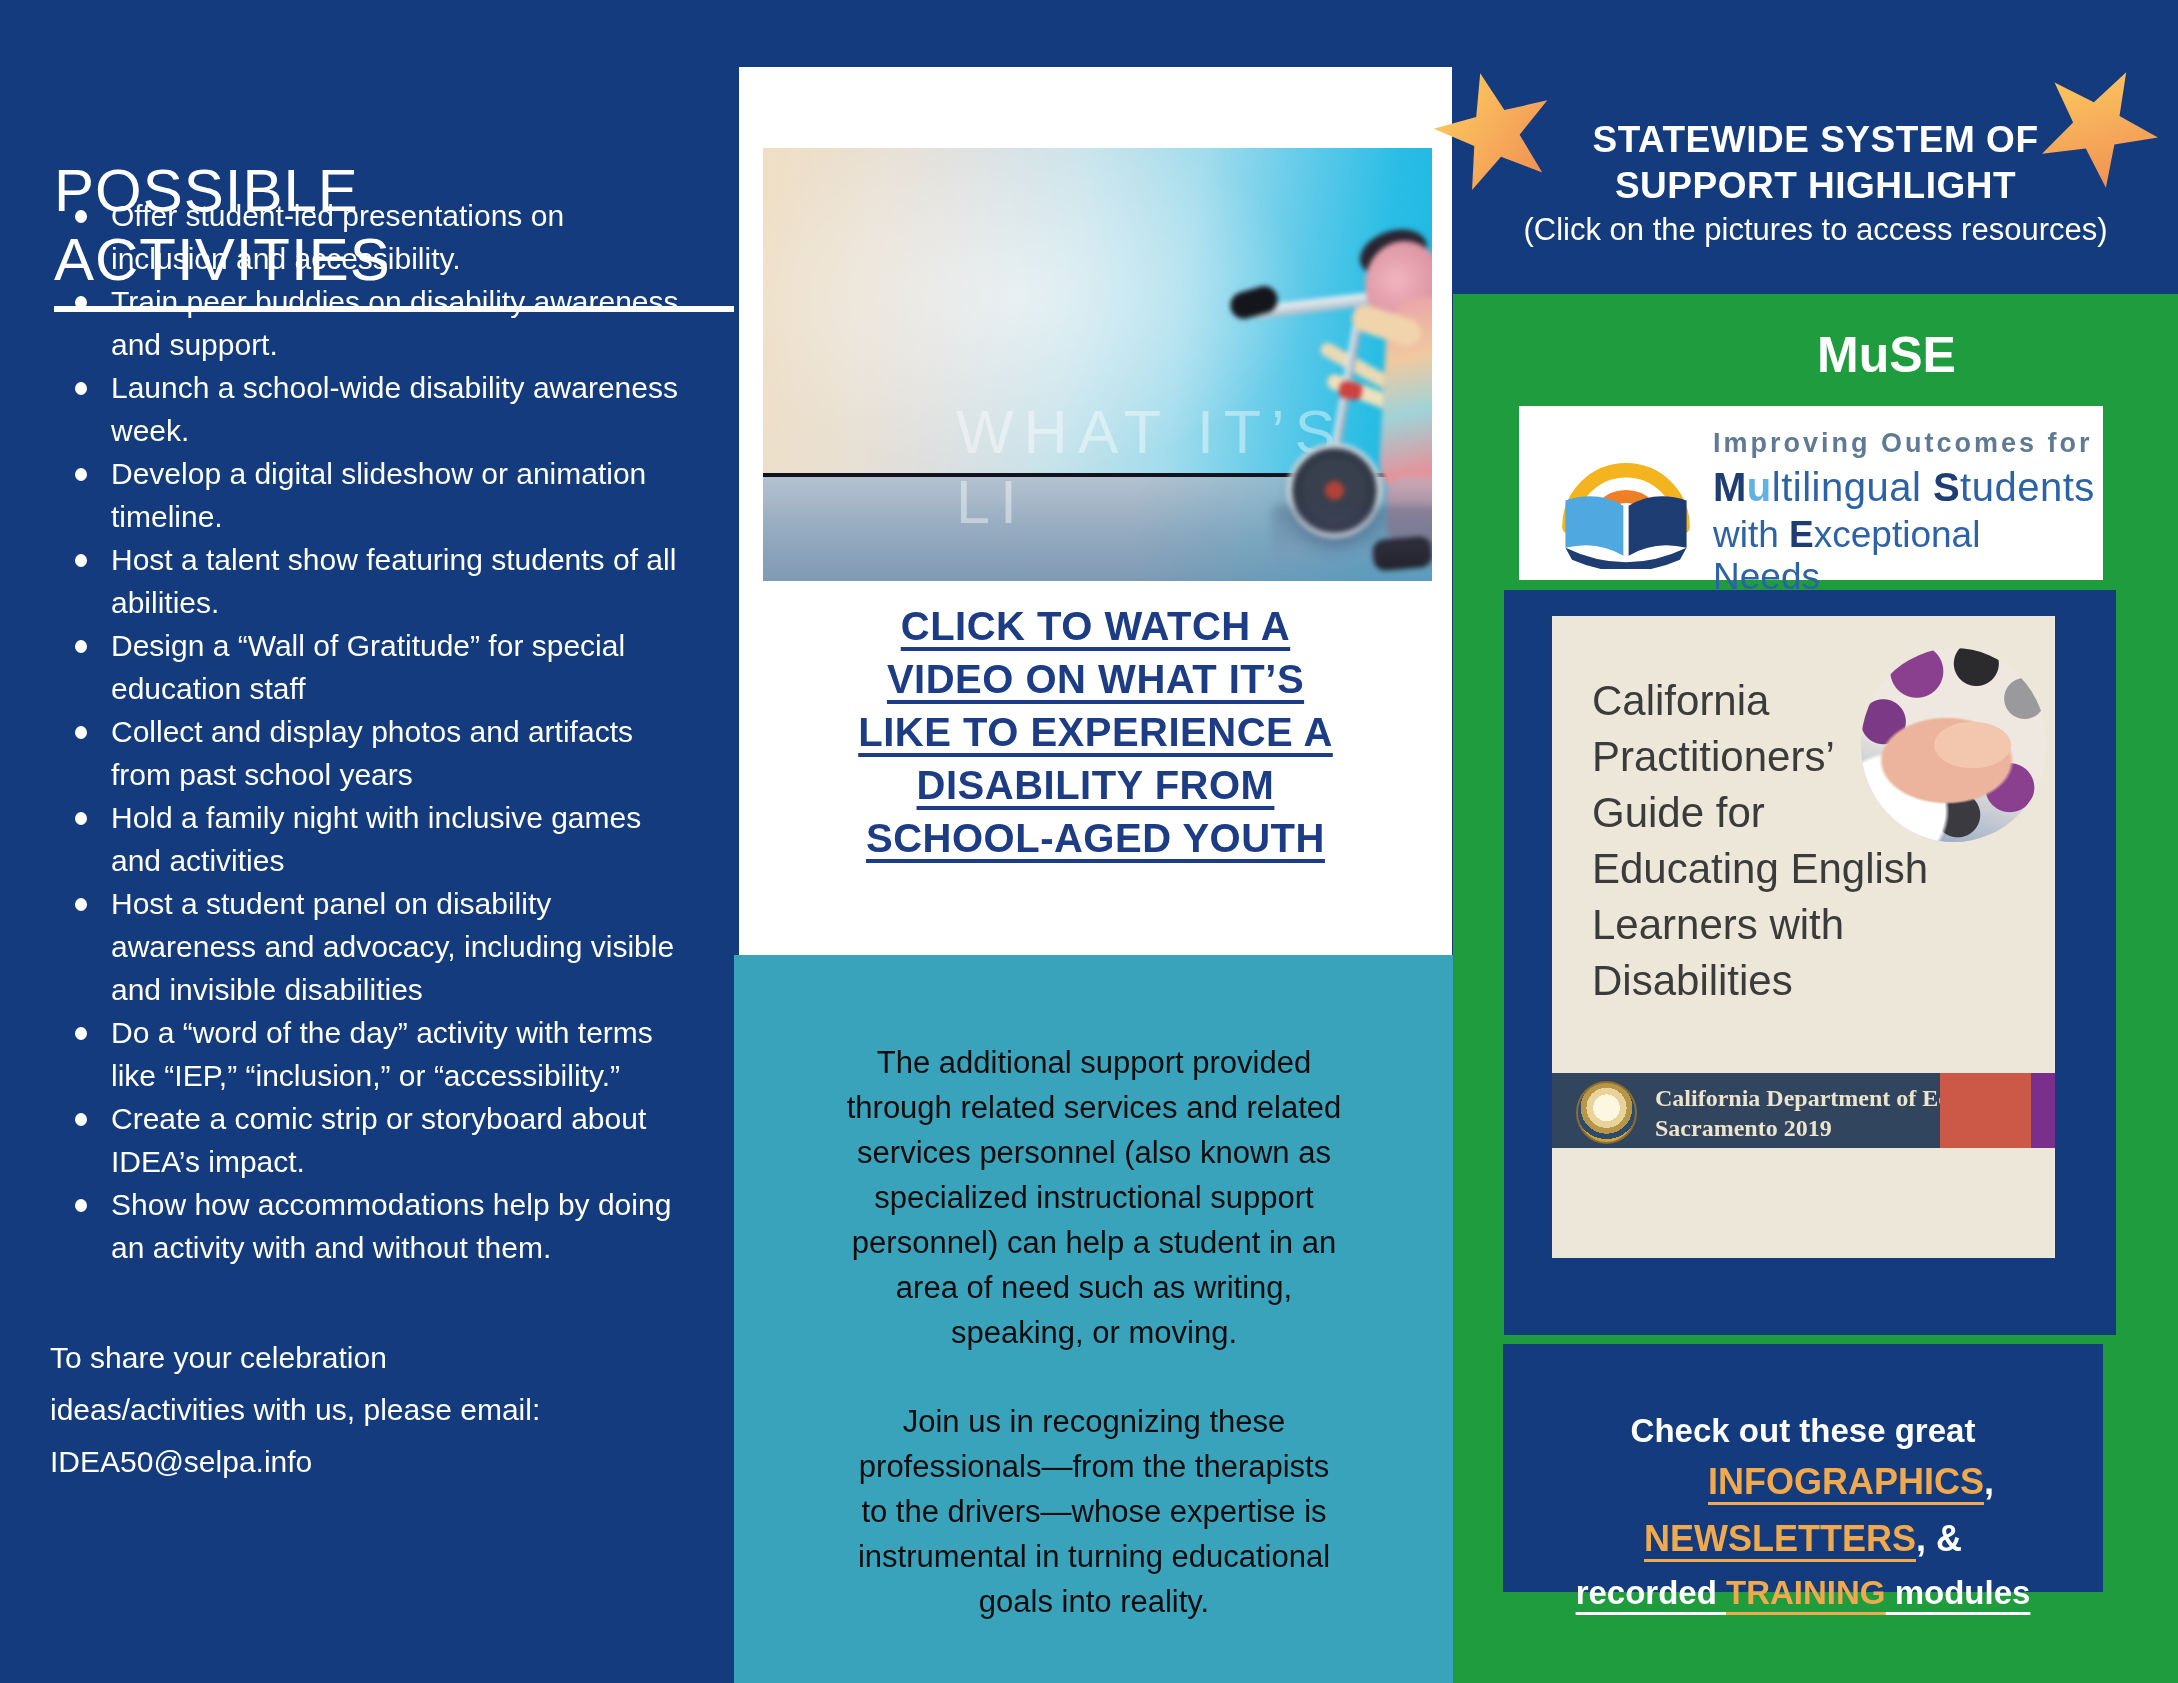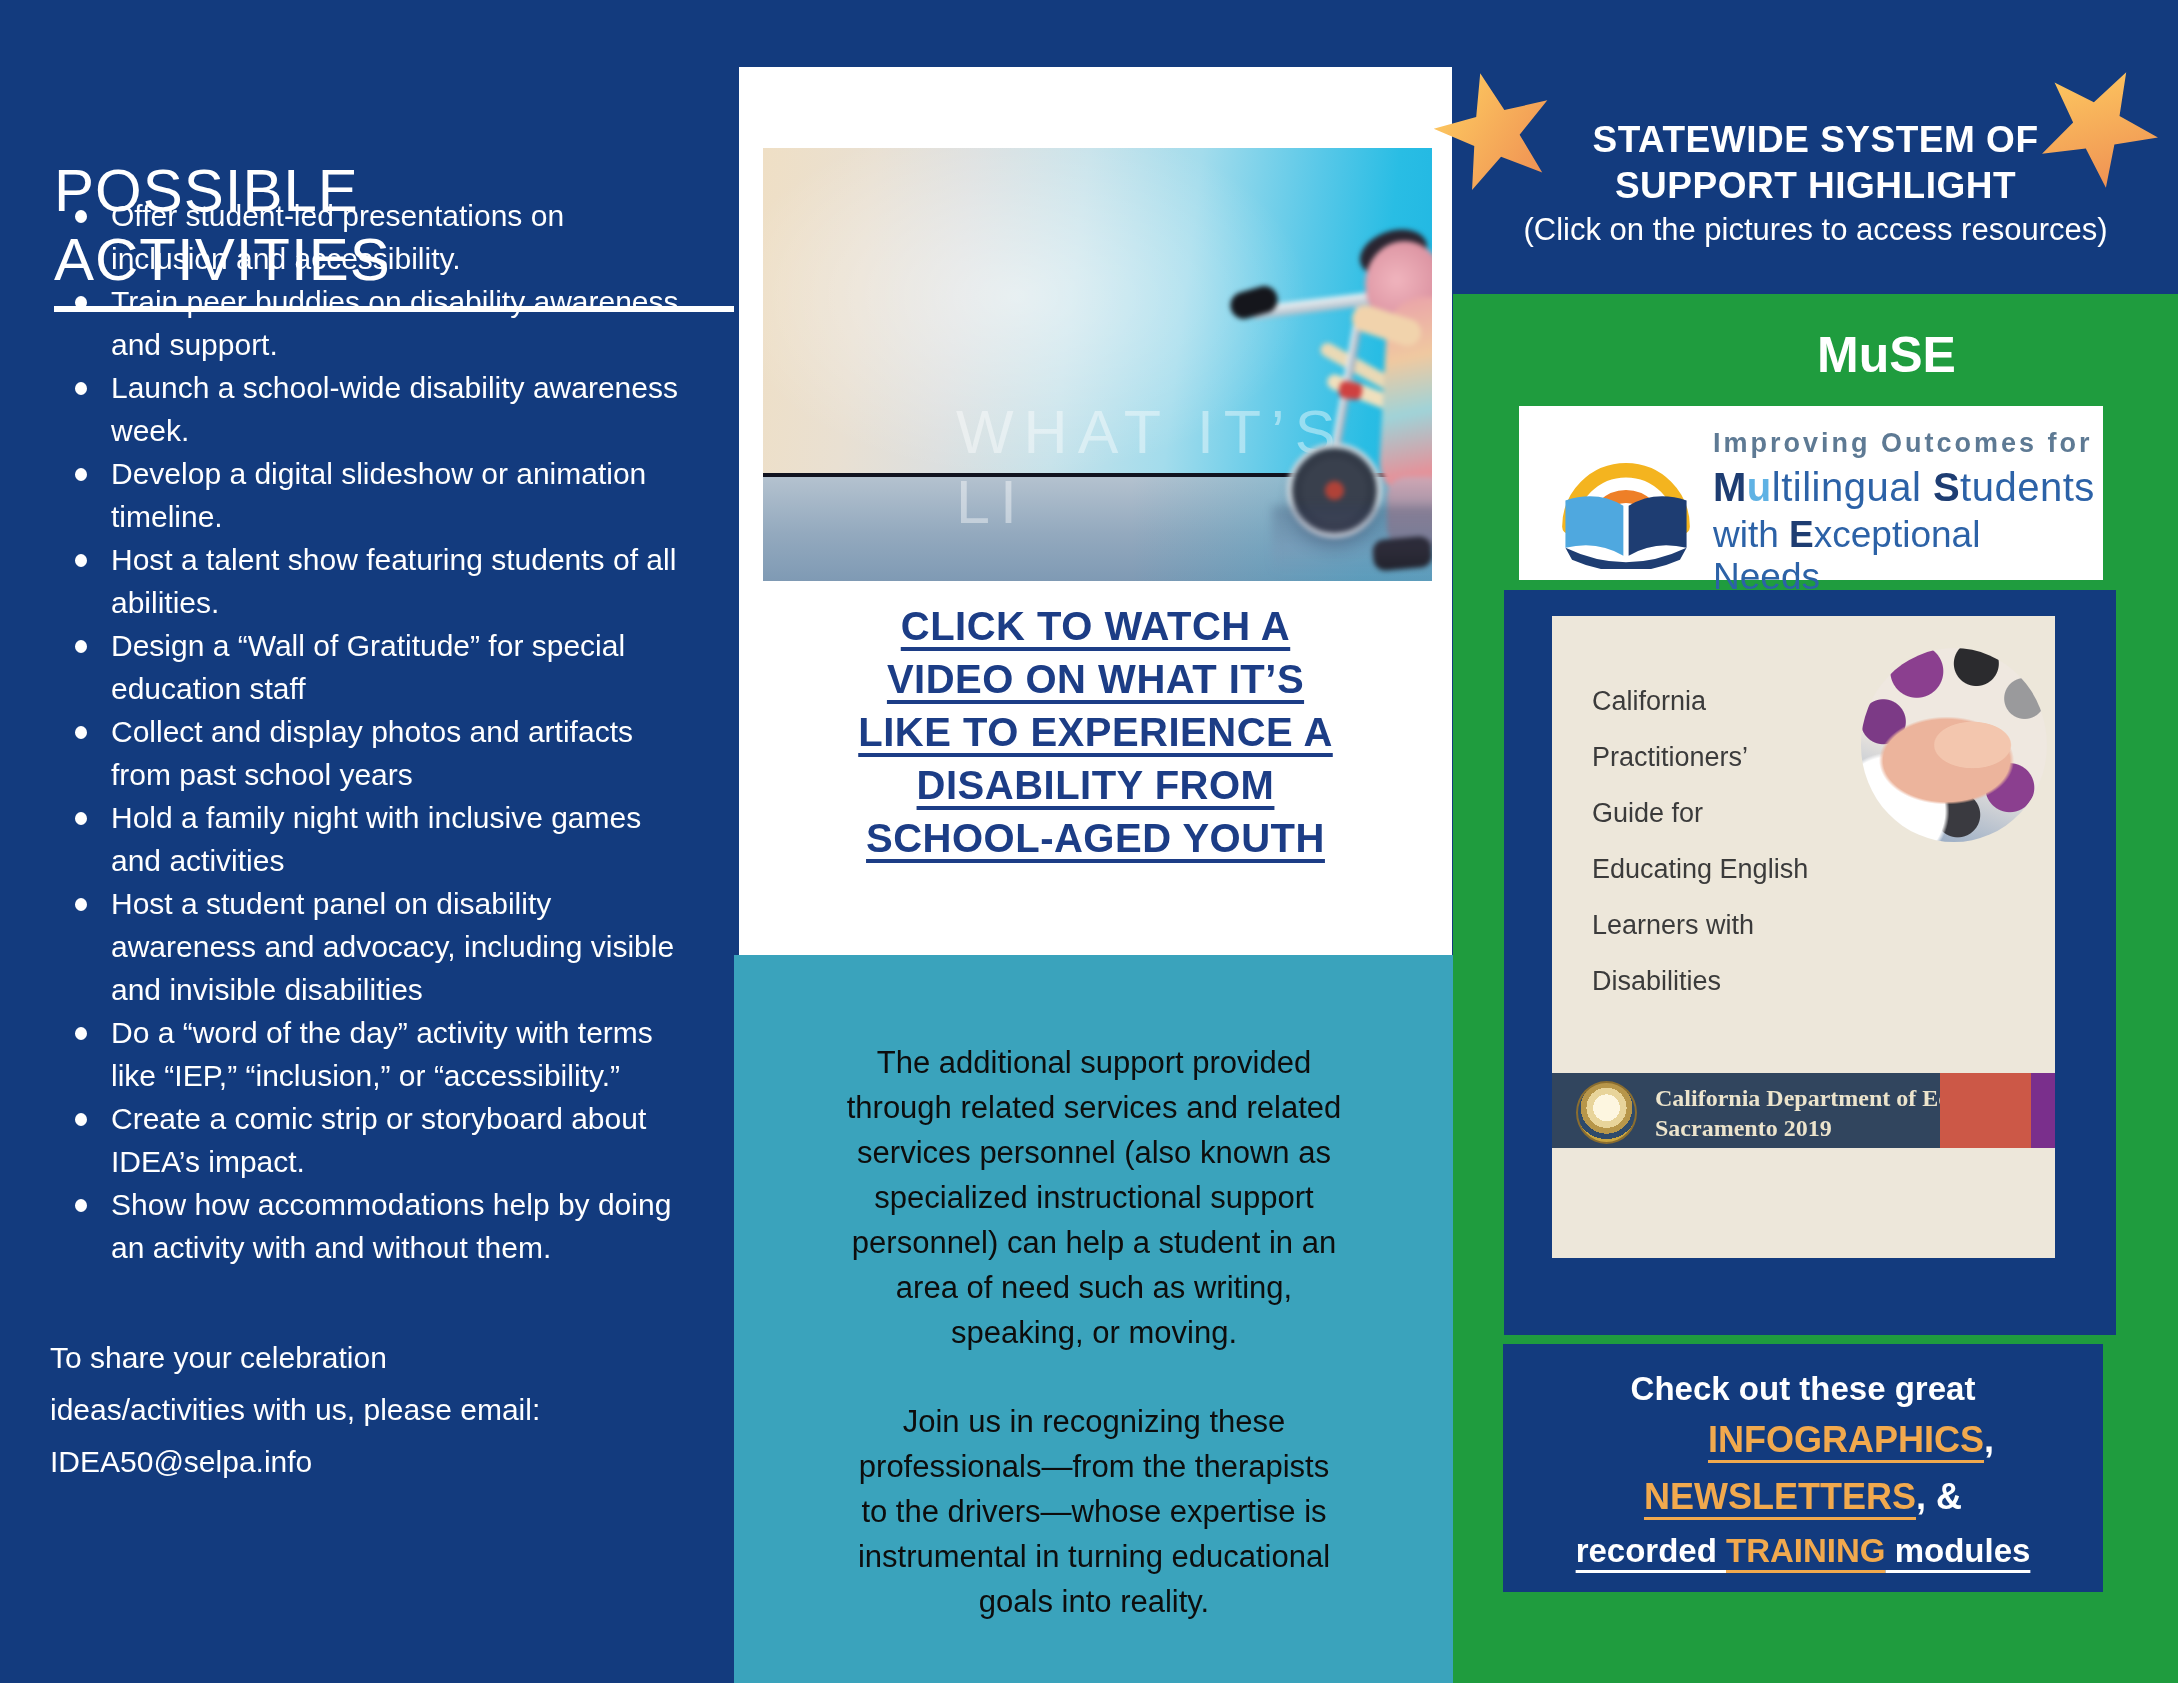--- a/index.html
+++ b/index.html
@@ -94,21 +94,21 @@
   .logo-text{position:absolute;left:194px;top:22px;width:382px;}
   .lt1{color:#5E7A94;font-size:27px;font-weight:600;letter-spacing:3px;}
   .lt2{margin-top:6px;font-size:40px;color:#2C62A7;letter-spacing:0.5px;}
   .lt2 .bold{font-weight:bold;color:#1E3D72;}
   .lt2 .lblue{color:#5FB2E4;font-weight:bold;}
   .lt3{margin-top:4px;font-size:37px;color:#2C62A7;}
   .lt3 .bold{font-weight:bold;color:#1E3D72;}
   .navy-panel{position:absolute;left:51px;top:296px;width:612px;height:745px;background:#133B7E;}
   .book{position:absolute;left:48px;top:26px;width:503px;height:642px;background:#EDE7DA;
       overflow:hidden;cursor:pointer;display:block;}
-  .book-title{position:absolute;left:40px;top:57px;color:#3b3b3b;font-size:27px;line-height:56px;}
+  .book-title{position:absolute;left:40px;top:57px;color:#3b3b3b;font-size:42px;line-height:56px;}
   .hands{position:absolute;left:309px;top:32px;width:186px;height:194px;border-radius:50%;
       background:
         radial-gradient(ellipse 63px 38px at 60% 50%, #f3c6ae 0 60%, rgba(243,198,174,0) 62%),
         radial-gradient(ellipse 109px 71px at 46% 58%, #ecb49c 0 58%, rgba(236,180,156,0) 62%),
         radial-gradient(circle at 16% 84%, #ffffff 0 24%, rgba(255,255,255,0) 26%),
         radial-gradient(circle at 30% 12%, #8b3f8f 0 26px, rgba(139,63,143,0) 27px),
         radial-gradient(circle at 62% 8%, #2b2b2e 0 22px, rgba(43,43,46,0) 23px),
         radial-gradient(circle at 88% 26%, #9a9a9c 0 20px, rgba(154,154,156,0) 21px),
         radial-gradient(circle at 12% 38%, #7c3a86 0 22px, rgba(124,58,134,0) 23px),
         radial-gradient(circle at 80% 72%, #8b3f8f 0 24px, rgba(139,63,143,0) 25px),
@@ -117,21 +117,21 @@
   .book-strip{position:absolute;left:0;top:457px;width:503px;height:75px;background:#31455E;}
   .seal{position:absolute;left:24px;top:8px;width:57px;height:59px;border-radius:50%;
       border:2px solid #8a6d2f;
       background:radial-gradient(circle at 50% 42%, #fdf6e0 0 30%, #e8d49a 30% 45%, #b7964a 45% 58%, #2e4a6b 58% 70%, #caa53f 70% 100%);}
   .strip-text{position:absolute;left:103px;top:10px;color:#ECE4CC;
       font-family:"Liberation Serif", serif;font-size:24px;line-height:30px;font-weight:600;}
   .block-red{position:absolute;left:388px;top:0;width:91px;height:75px;background:#CC5847;}
   .block-purple{position:absolute;left:479px;top:0;width:24px;height:75px;background:#7A2F8C;}
   .res-box{position:absolute;left:50px;top:1050px;width:600px;height:248px;background:#133B7E;
       text-align:center;color:#fff;}
-  .res-line{position:absolute;left:0;width:600px;}
+  .res-line{position:absolute;left:0;width:600px;margin-top:42px;}
   .rl1{top:26px;font-size:33px;font-weight:bold;}
   .rl2{top:75px;font-size:36px;font-weight:bold;padding-left:48px;}
   .rl3{top:132px;font-size:36px;font-weight:bold;}
   .rl4{top:188px;font-size:33px;font-weight:bold;}
   .olink{color:#F1A94E;text-decoration:underline;text-decoration-thickness:3px;
       text-underline-offset:8px;cursor:pointer;}
   .wlink{color:#fff;text-decoration:underline;text-decoration-thickness:3px;text-underline-offset:8px;}
 </style>
 </head>
 <body>

